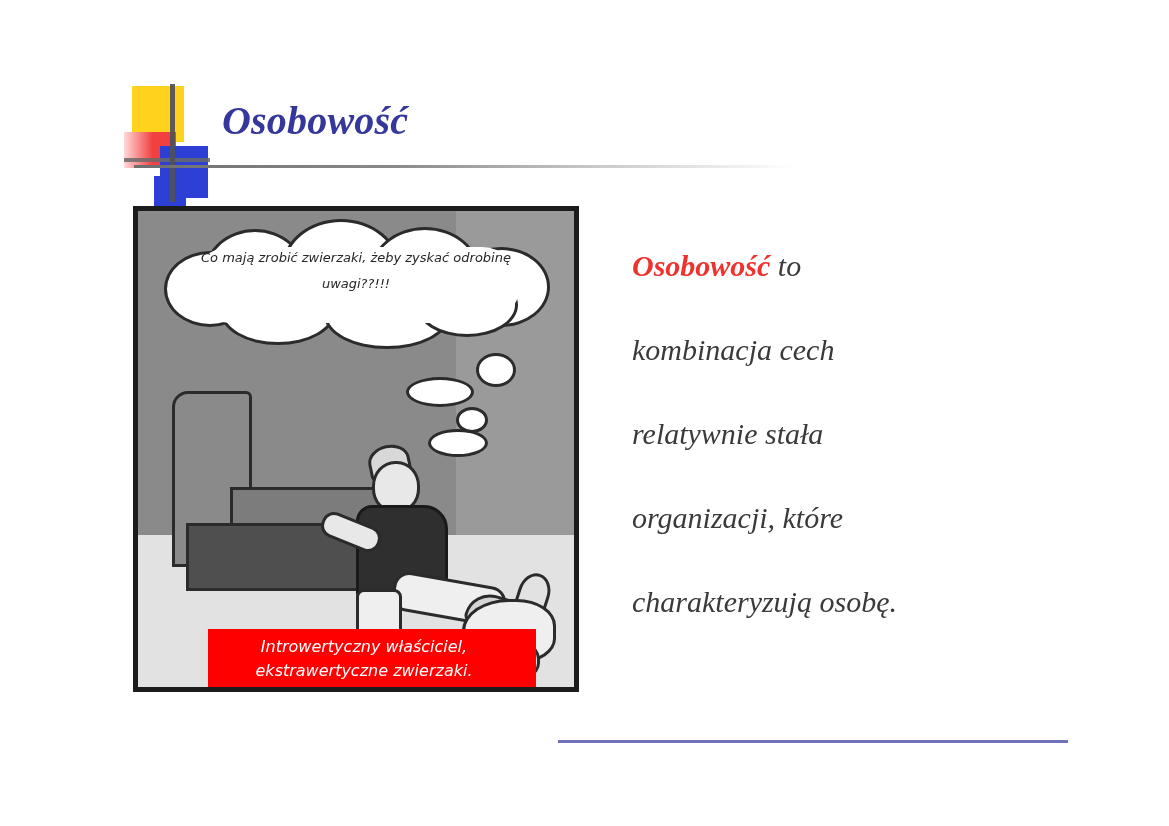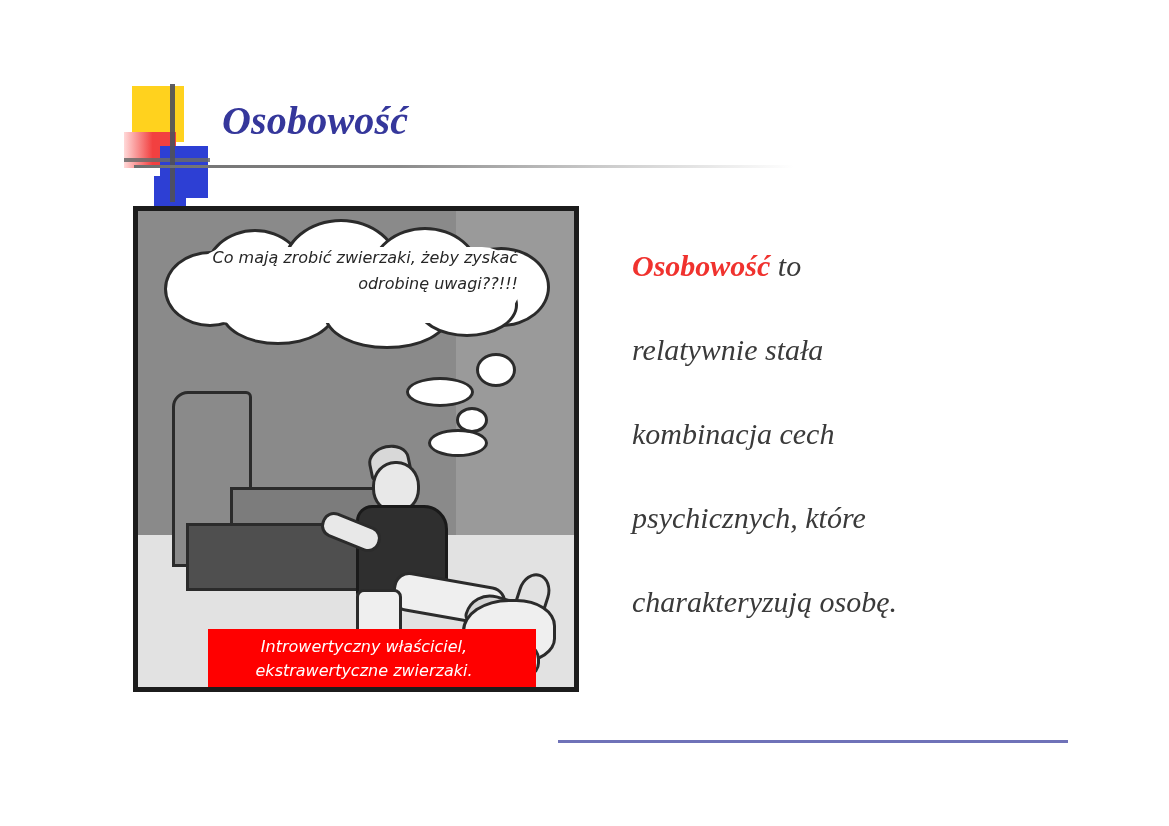--- a/index.html
+++ b/index.html
@@ -152,23 +152,23 @@
     background: #ffffff;
     border-radius: 40px;
     z-index: 3;
   }
   .bubble-text {
     position: absolute;
     left: 30px;
     top: 20px;
     width: 324px;
     z-index: 5;
-    text-align: right;
+    text-align: center;
     font-family: "DejaVu Sans", sans-serif;
-    font-size: 16px;
+    font-size: 13px;
     line-height: 26px;
     color: #262626;
     font-weight: 500;
   }
   .tail-d1, .tail-d2, .tail-d3, .tail-d4 {
     position: absolute;
     background: #ffffff;
     border: 3px solid #2b2b2b;
     border-radius: 50%;
     z-index: 4;
@@ -438,21 +438,21 @@
       <div class="bubble-text">Co mają zrobić zwierzaki, żeby zyskać odrobinę uwagi??!!!</div>
     </div>
 
     <div class="caption-box">
       <div class="caption-text">Introwertyczny właściciel, ekstrawertyczne zwierzaki.</div>
     </div>
   </div>
 
   <div class="body-copy">
     <div class="line"><span class="kw">Osobowość</span><span> to</span></div>
+    <div class="line">kombinacja cech</div>
     <div class="line">relatywnie stała</div>
-    <div class="line">kombinacja cech</div>
-    <div class="line">psychicznych, które</div>
+    <div class="line">organizacji, które</div>
     <div class="line">charakteryzują osobę.</div>
   </div>
 
   <div class="footer-rule"></div>
 
 </div>
 
 </body></html>

